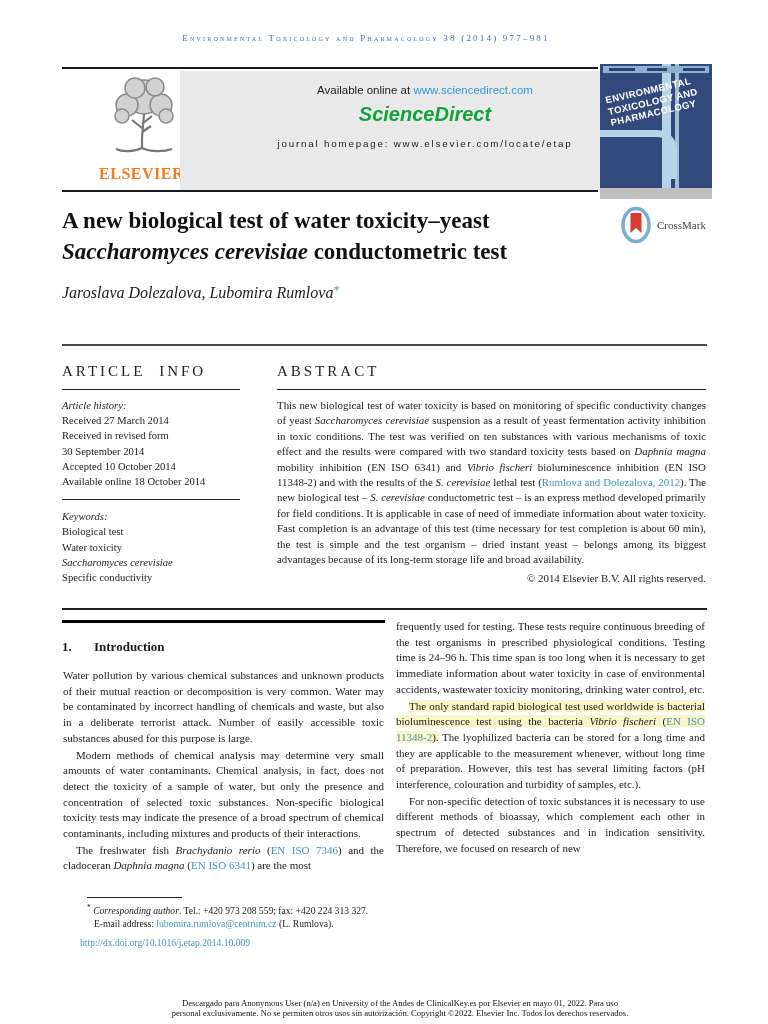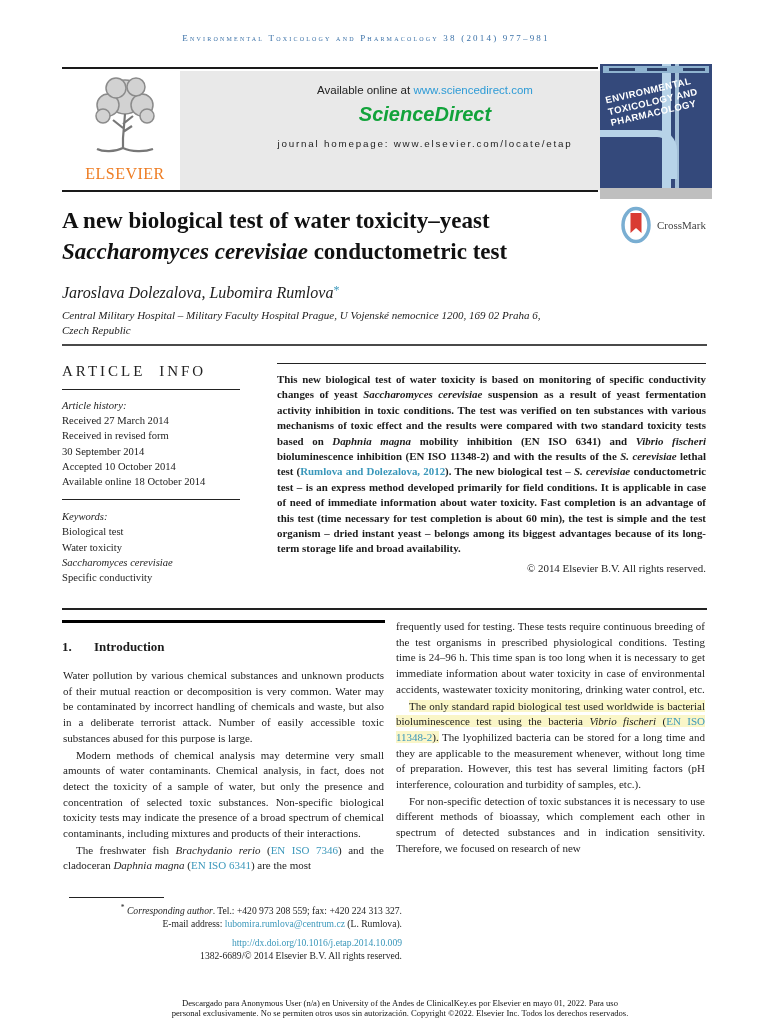--- a/index.html
+++ b/index.html
@@ -12,21 +12,21 @@
         font-family:"Liberation Serif",serif;color:var(--text);}
   .abs{position:absolute;}
 
   .running-head{top:33px;left:0;width:732px;text-align:center;font-size:9px;
     letter-spacing:2.2px;color:var(--header_blue);font-variant:small-caps;}
 
   .rule{background:#1a1a1a;}
   .rule-header-top{top:67px;left:62px;width:536px;height:2px;}
   .rule-header-bottom{top:190px;left:62px;width:536px;height:2px;}
 
-  .elsevier-block{top:72px;left:66px;width:118px;height:116px;text-align:center;}
+  .elsevier-block{top:72px;left:66px;width:118px;height:116px;text-align:right;font-weight:bold;}
   .elsevier-word{font-size:16px;letter-spacing:.5px;color:var(--orange);margin-top:1px;}
 
   .banner{top:71px;left:180px;width:490px;height:119px;background:var(--banner_gray);
     text-align:center;font-family:"Liberation Sans",sans-serif;}
   .avail{margin-top:13px;font-size:11.5px;color:#222;}
   .avail .url{color:var(--sciencedirect_link);}
   .sd-logo{margin-top:7px;font-size:20px;font-weight:bold;color:var(--green);font-style:italic;}
   .homepage{margin-top:12px;font-size:9.8px;letter-spacing:1.8px;color:#222;}
 
   .cover{top:64px;left:600px;width:112px;height:124px;background:var(--cover_navy);overflow:hidden;}
@@ -52,39 +52,39 @@
   .affiliation{top:308px;left:62px;width:600px;font-size:11px;font-style:italic;line-height:14.5px;}
 
   .rule-info-top{top:344px;left:62px;width:645px;height:2px;background:#4a4a4a;}
   .info-col{top:363px;left:62px;width:178px;}
   .abs-col{top:363px;left:277px;width:429px;}
   .block-heading{font-size:15px;letter-spacing:3px;word-spacing:7px;color:#222;margin:0 0 9px 0;}
   .col-rule{height:1px;background:#222;margin:0 0 8px 0;}
   .info-line{margin:0;font-size:10.6px;line-height:15.2px;}
   .info-midrule{height:1px;background:#222;margin:10px 0 9px 0;}
   .italic{font-style:italic;}
-  .abs-text{margin:0;font-size:10.9px;line-height:15.4px;text-align:justify;font-weight:bold;}
+  .abs-text{margin:0;font-size:10.9px;line-height:15.4px;text-align:justify;}
   .abs-copyright{margin:5px 0 0 0;font-size:10.9px;text-align:right;}
 
   .rule-mid{top:608px;left:62px;width:645px;height:1.5px;background:#222;}
 
   .col-left{top:618px;left:62px;width:323px;}
   .col-right{top:618px;left:395px;width:311px;}
   .intro-rule{height:3px;background:#000;margin:2px 0 9px 0;}
   .sec-heading{font-size:13px;font-weight:bold;margin:16px 0 13px 0;}
   .sec-num{display:inline-block;width:32px;}
   p.body{margin:1px;font-size:11px;line-height:15.7px;text-align:justify;}
   p.indent{text-indent:13px;}
 
   .seg-i{font-style:italic;}
   .seg-link{color:var(--link);}
   .seg-hl{background:var(--highlight);}
   .seg-sup{vertical-align:4px;font-size:7.5px;}
 
-  .footnote{top:897px;left:62px;width:340px;text-align:right;}
+  .footnote{top:897px;left:80px;width:340px;}
   .fn-rule{width:95px;height:1px;background:#222;margin:0 0 4px 7px;}
   .fn-line{margin:0;font-size:9.6px;line-height:12.6px;}
   .fn-line1{margin-left:7px;}
   .fn-line2{margin-left:14px;}
   .fn-doi{margin-top:7px;color:var(--link);}
 
   .watermark{top:999px;left:0;width:768px;text-align:center;font-size:8.6px;
     line-height:9.8px;color:#111;padding-left:16px;}
 </style>
 </head>
@@ -143,24 +143,20 @@
     <span>CrossMark</span>
   </div>
 
   <div class="abs title-block">
     <div>A new biological test of water toxicity–yeast</div>
     <div><span class="seg-i">Saccharomyces cerevisiae</span><span> conductometric test</span></div>
   </div>
 
   <div class="abs authors"><span>Jaroslava Dolezalova, Lubomira Rumlova</span><span class="author-mark">*</span></div>
 
-  <div class="abs affiliation">
-    <div>Central Military Hospital – Military Faculty Hospital Prague, U Vojenské nemocnice 1200, 169 02 Praha 6,</div>
-    <div>Czech Republic</div>
-  </div>
 
   <div class="abs rule-info-top"></div>
 
   <div class="abs info-col">
     <p class="block-heading">ARTICLE INFO</p>
     <div class="col-rule"></div>
     <p class="info-line italic">Article history:</p>
     <p class="info-line">Received 27 March 2014</p>
     <p class="info-line">Received in revised form</p>
     <p class="info-line">30 September 2014</p>
@@ -168,20 +164,21 @@
     <p class="info-line">Available online 18 October 2014</p>
     <div class="info-midrule"></div>
     <p class="info-line italic">Keywords:</p>
     <p class="info-line">Biological test</p>
     <p class="info-line">Water toxicity</p>
     <p class="info-line italic">Saccharomyces cerevisiae</p>
     <p class="info-line">Specific conductivity</p>
   </div>
 
   <div class="abs abs-col">
+    <p class="block-heading">ABSTRACT</p>
     <div class="col-rule"></div>
     <p class="abs-text"><span>This new biological test of water toxicity is based on monitoring of specific conductivity changes of yeast </span><span class="seg-i">Saccharomyces cerevisiae</span><span> suspension as a result of yeast fermentation activity inhibition in toxic conditions. The test was verified on ten substances with various mechanisms of toxic effect and the results were compared with two standard toxicity tests based on </span><span class="seg-i">Daphnia magna</span><span> mobility inhibition (EN ISO 6341) and </span><span class="seg-i">Vibrio fischeri</span><span> bioluminescence inhibition (EN ISO 11348-2) and with the results of the </span><span class="seg-i">S. cerevisiae</span><span> lethal test (</span><span class="seg-link">Rumlova and Dolezalova, 2012</span><span>). The new biological test – </span><span class="seg-i">S. cerevisiae</span><span> conductometric test – is an express method developed primarily for field conditions. It is applicable in case of need of immediate information about water toxicity. Fast completion is an advantage of this test (time necessary for test completion is about 60 min), the test is simple and the test organism – dried instant yeast – belongs among its biggest advantages because of its long-term storage life and broad availability.</span></p>
     <p class="abs-copyright">© 2014 Elsevier B.V. All rights reserved.</p>
   </div>
 
   <div class="abs rule-mid"></div>
 
   <div class="abs col-left">
     <div class="intro-rule"></div>
     <p class="sec-heading"><span class="sec-num">1.</span><span>Introduction</span></p>
@@ -194,21 +191,20 @@
     <p class="body"><span>frequently used for testing. These tests require continuous breeding of the test organisms in prescribed physiological conditions. Testing time is 24–96 h. This time span is too long when it is necessary to get immediate information about water toxicity in case of environmental accidents, wastewater toxicity monitoring, drinking water control, etc.</span></p>
     <p class="body indent"><span class="seg-hl">The only standard rapid biological test used worldwide is bacterial bioluminescence test using the bacteria </span><span class="seg-hl seg-i">Vibrio fischeri</span><span class="seg-hl"> (</span><span class="seg-hl seg-link">EN ISO 11348-2</span><span class="seg-hl">).</span><span> The lyophilized bacteria can be stored for a long time and they are applicable to the measurement whenever, without long time of preparation. However, this test has several limiting factors (pH interference, colouration and turbidity of samples, etc.).</span></p>
     <p class="body indent"><span>For non-specific detection of toxic substances it is necessary to use different methods of bioassay, which complement each other in spectrum of detected substances and in indication sensitivity. Therefore, we focused on research of new</span></p>
   </div>
 
   <div class="abs footnote">
     <div class="fn-rule"></div>
     <p class="fn-line fn-line1"><span class="seg-sup">*</span><span> </span><span class="seg-i">Corresponding author</span><span>. Tel.: +420 973 208 559; fax: +420 224 313 327.</span></p>
     <p class="fn-line fn-line2"><span>E-mail address: </span><span class="seg-link">lubomira.rumlova@centrum.cz</span><span> (L. Rumlova).</span></p>
     <p class="fn-line fn-doi">http://dx.doi.org/10.1016/j.etap.2014.10.009</p>
-    <p class="fn-line">1382-6689/© 2014 Elsevier B.V. All rights reserved.</p>
   </div>
 
   <div class="abs watermark">
     <div>Descargado para Anonymous User (n/a) en University of the Andes de ClinicalKey.es por Elsevier en mayo 01, 2022. Para uso</div>
     <div>personal exclusivamente. No se permiten otros usos sin autorización. Copyright ©2022. Elsevier Inc. Todos los derechos reservados.</div>
   </div>
 
 </div>
 
 </body></html>

